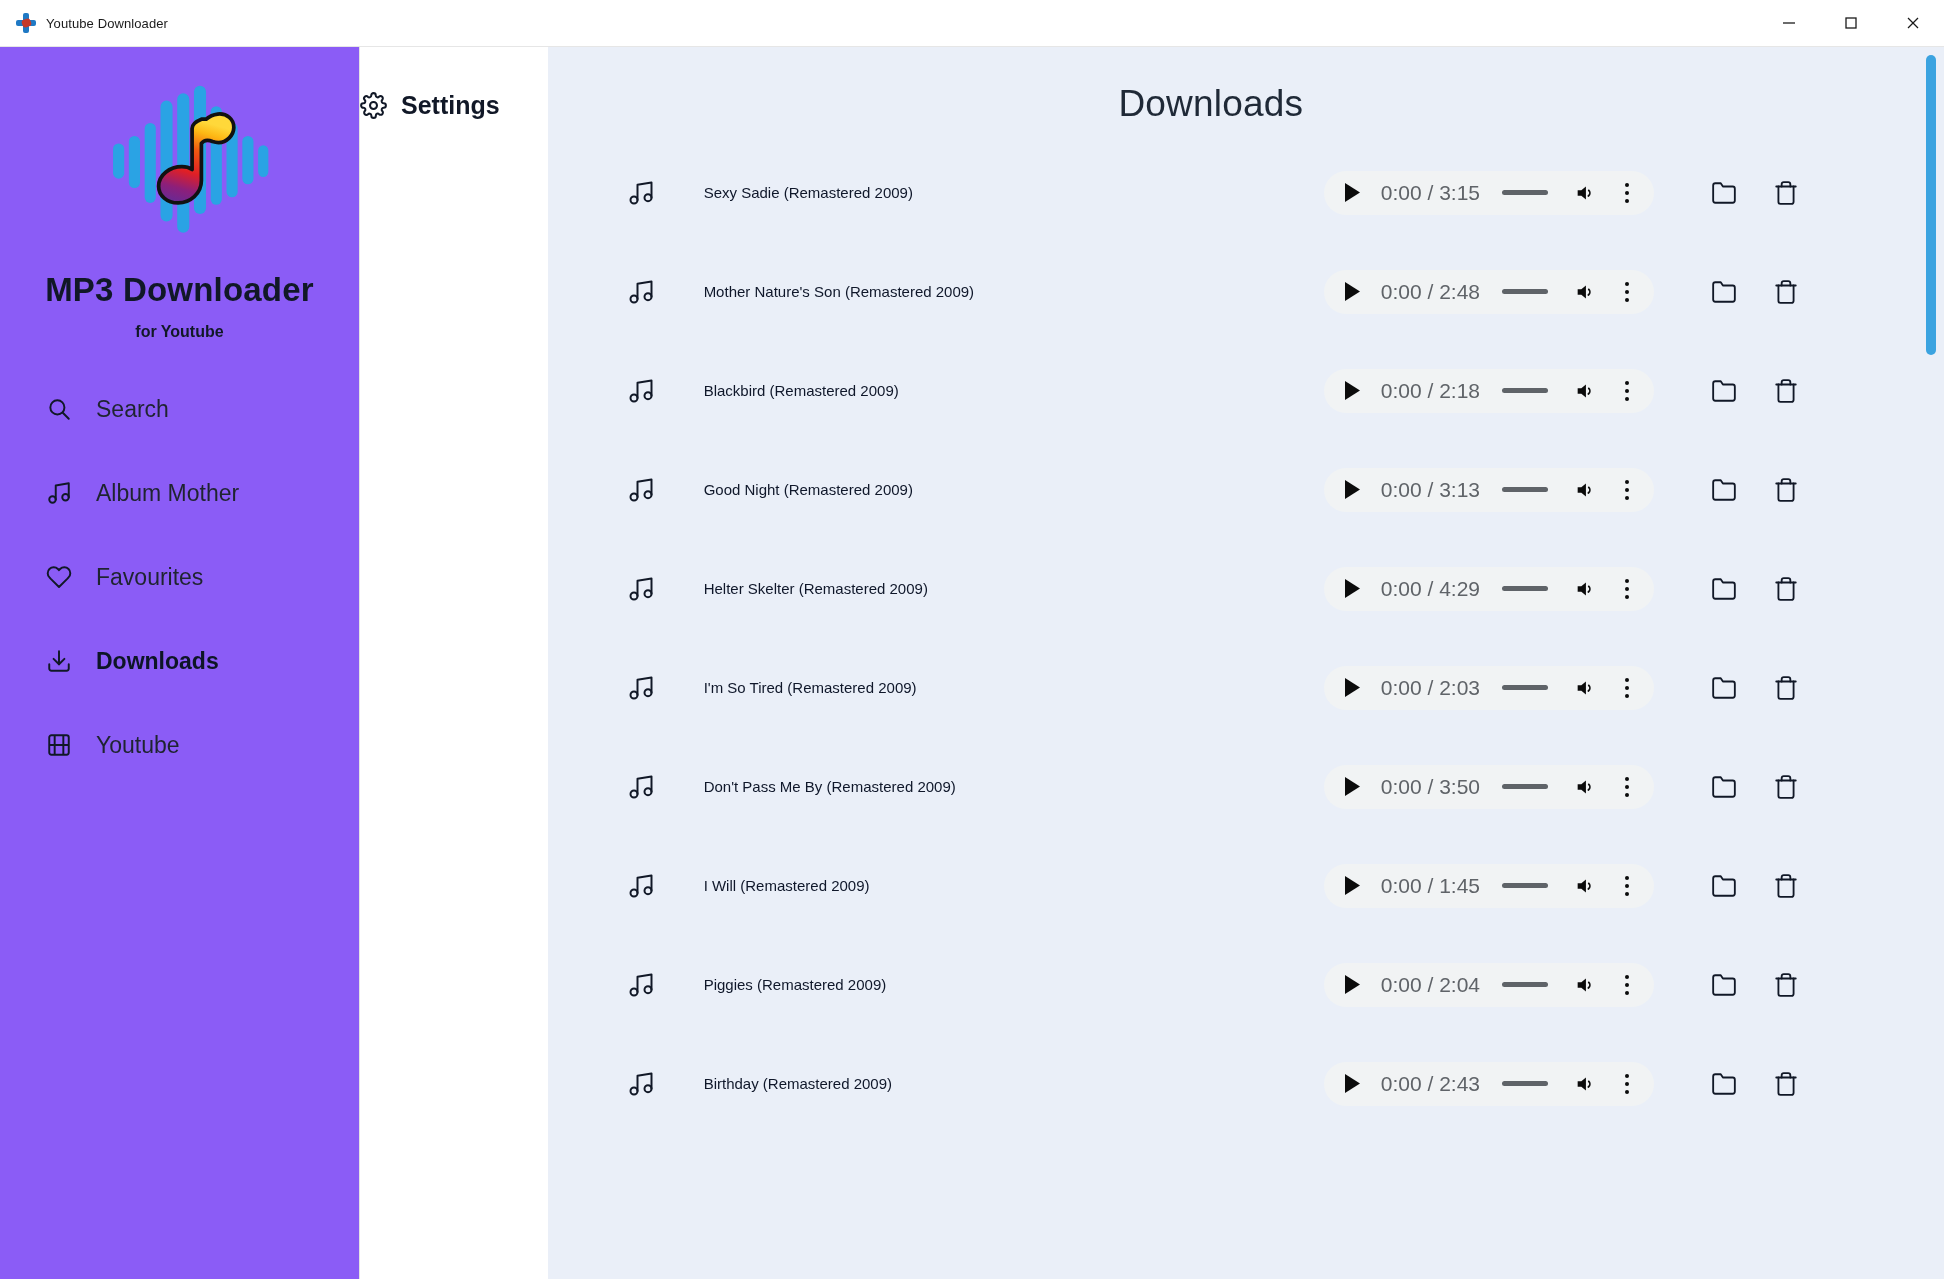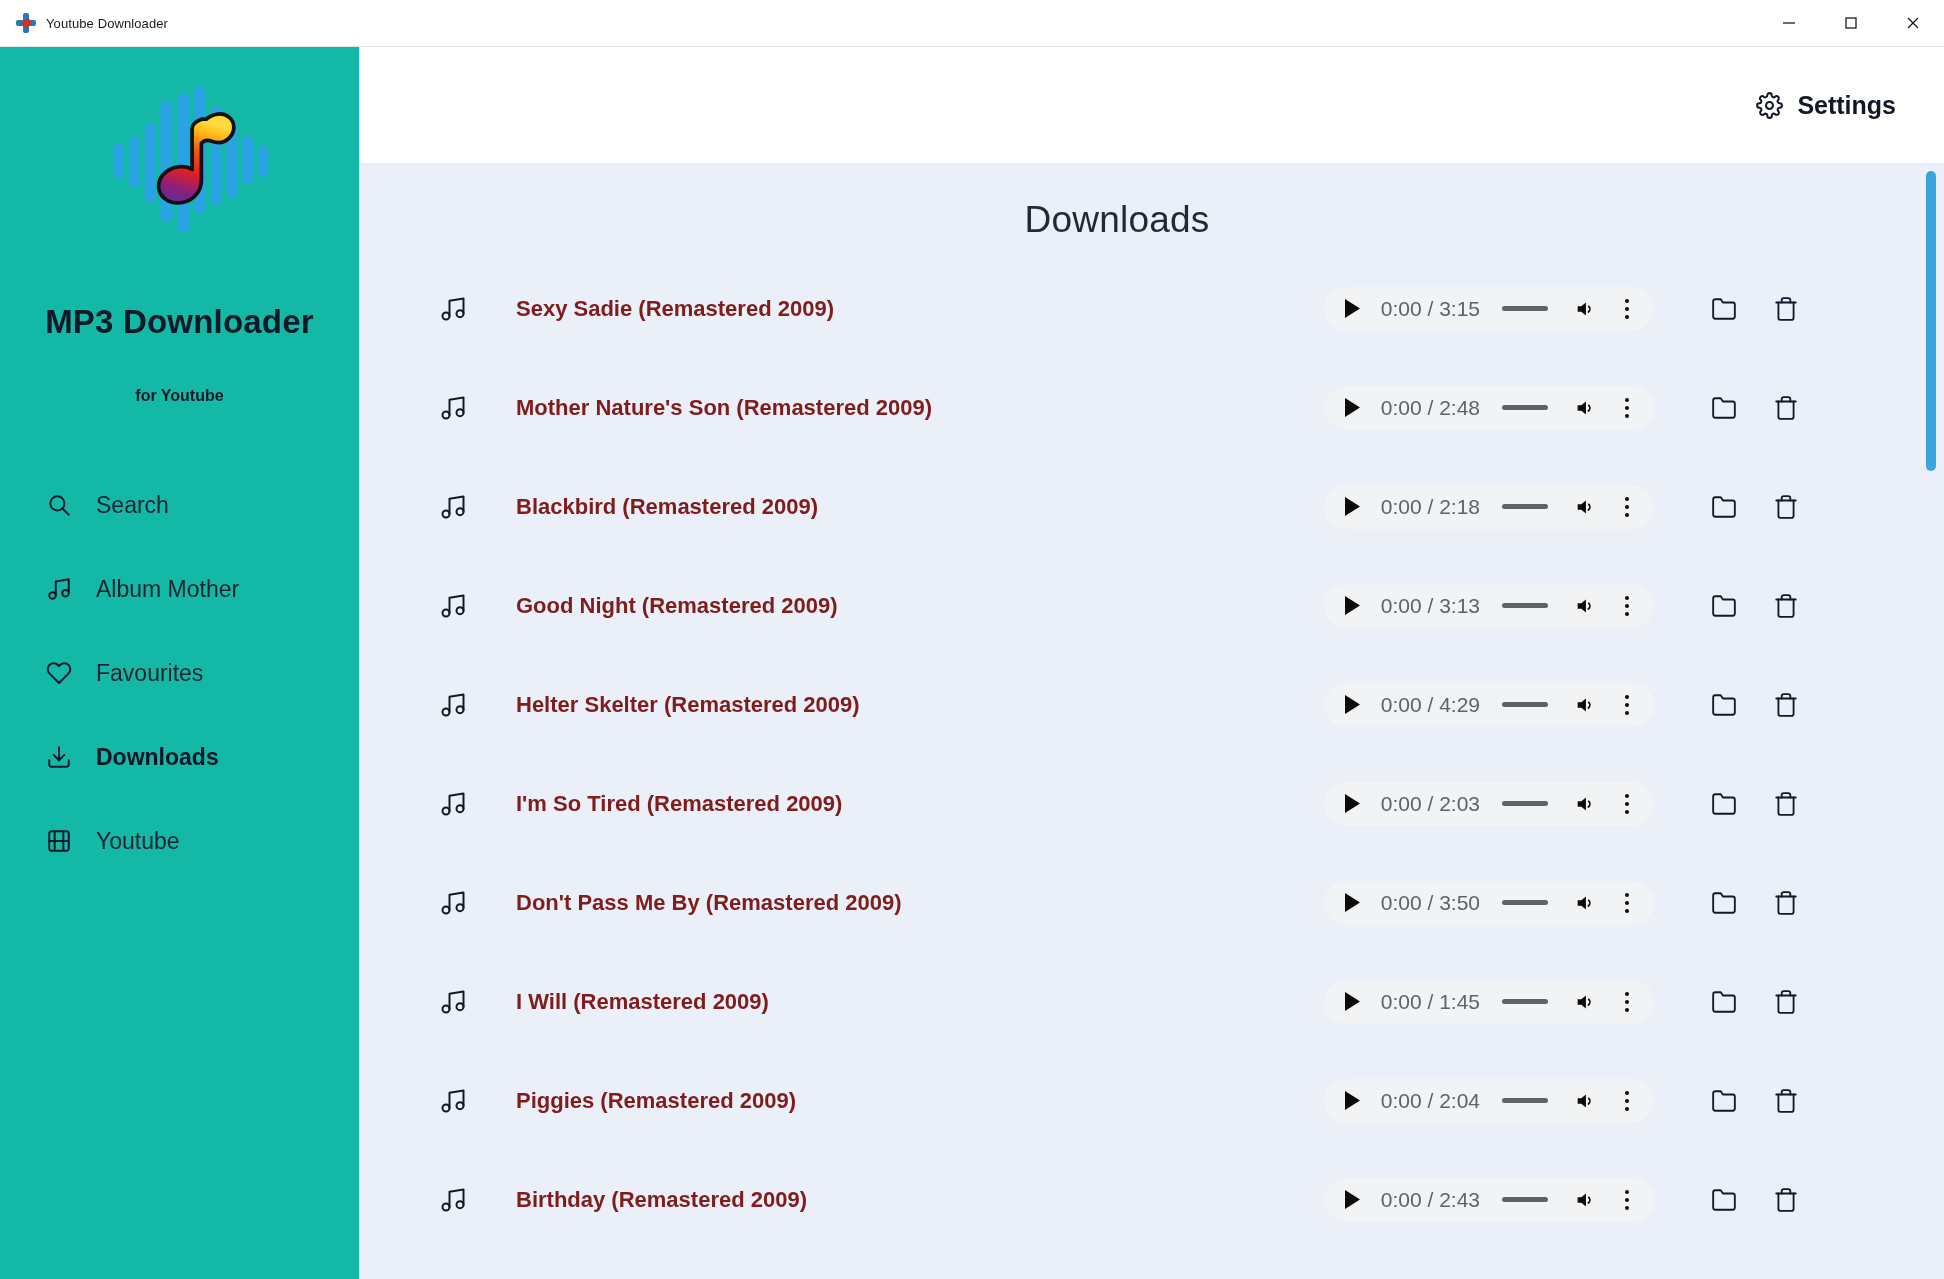--- a/index.html
+++ b/index.html
@@ -47,26 +47,25 @@
     display: flex; align-items: center; justify-content: center;
     color: #1b1b1b;
   }
 
   
   .body { flex: 1 1 auto; display: flex; min-height: 0; position: relative; }
 
   
   .sidebar {
     width: 360px; flex: 0 0 360px;
-    background: #14b8a6;
+    background: #8b5cf6;
     border-right: 1px solid #e3e3e3;
     display: flex; flex-direction: column;
     align-items: center;
     padding-top: 22px;
-    gap: 32px;
   }
   .logo { width: 186px; height: 186px; position: relative; margin-bottom: 14px; }
   .logo svg { width: 100%; height: 100%; display: block; }
   .brand {
     font-size: 33px; font-weight: bold; color: #111827;
     letter-spacing: .2px; margin-top: 2px;
   }
   .brand-sub {
     font-size: 16px; font-weight: bold; color: #111827;
     margin-top: 14px; margin-bottom: 36px;
@@ -80,21 +79,21 @@
   }
   .nav-item .nav-ico {
     width: 26px; height: 26px; flex: 0 0 26px;
     display: flex; align-items: center; justify-content: center;
     color: #111827;
   }
   .nav-item .nav-label { font-size: 23px; color: #1f2430; }
   .nav-item.active .nav-label { font-weight: bold; color: #0d1526; }
 
   
-  .main { flex: 1 1 auto; display: flex; flex-direction: column; min-width: 0; background:#fff; }
+  .main { flex: 1 1 auto; display: flex; min-width: 0; background:#fff; }
   .topbar {
     height: 116px; flex: 0 0 116px;
     background: #ffffff;
     display: flex; align-items: center; justify-content: flex-end;
     padding-right: 48px;
   }
   .settings-btn {
     display: flex; align-items: center; gap: 14px;
     font-size: 25px; font-weight: bold; color: #111827;
     cursor: pointer;
@@ -122,21 +121,21 @@
     height: 99px;
     padding-left: 78px; padding-right: 60px;
   }
   .track .music-ico {
     width: 30px; height: 30px; flex: 0 0 30px;
     color: #111827; margin-right: 48px;
     display:flex; align-items:center; justify-content:center;
   }
   .track .title {
     flex: 1 1 auto; min-width: 0;
-    font-size: 22px; font-weight: bold; color: #7f1d1d;
+    font-size: 15px; font-weight: normal; color: #0f172a;
     white-space: nowrap; overflow: hidden; text-overflow: ellipsis;
   }
   .player {
     flex: 0 0 auto;
     display: flex; align-items: center;
     background: #f1f3f4;
     border-radius: 22px;
     height: 44px;
     padding: 0 16px 0 14px;
     gap: 0;

